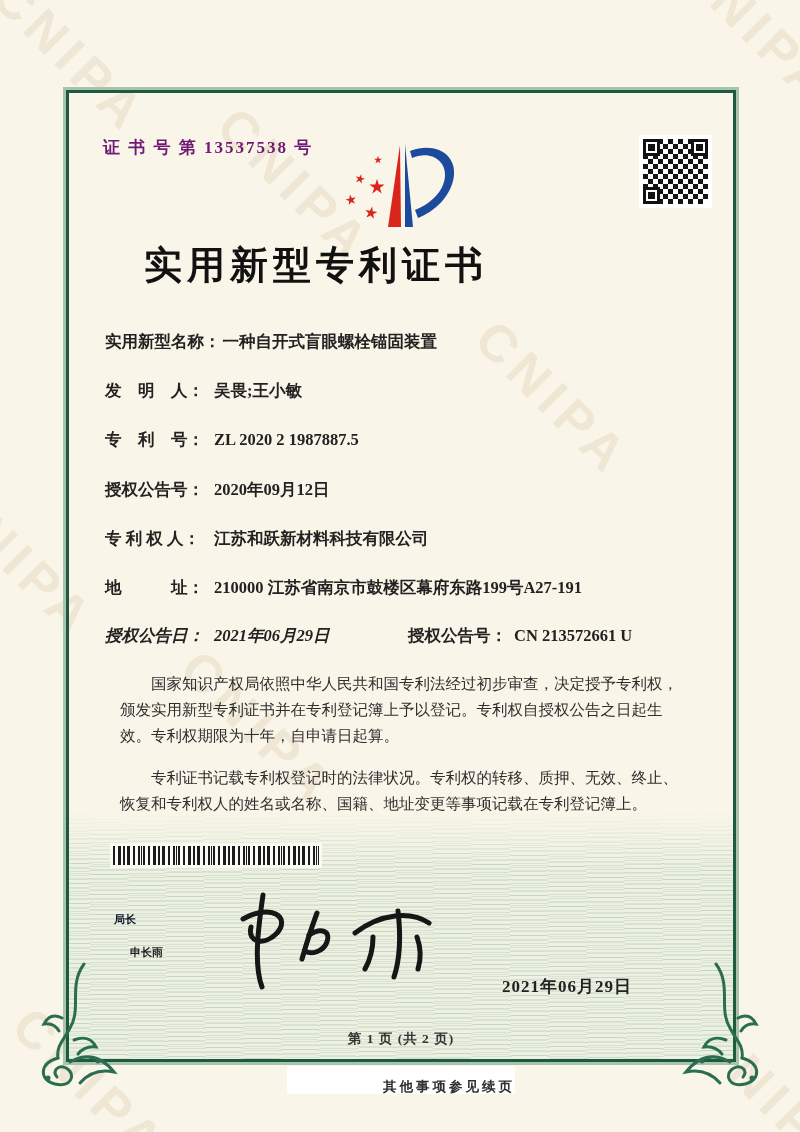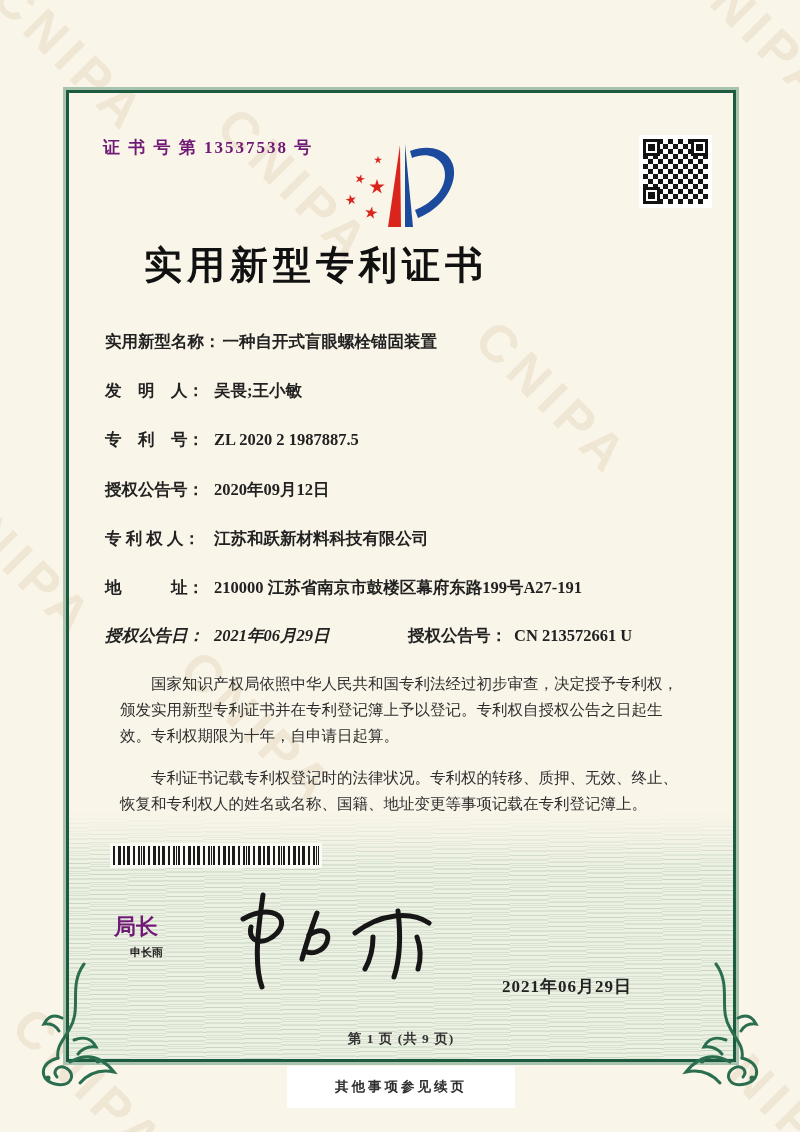--- a/index.html
+++ b/index.html
@@ -95,34 +95,34 @@
   .barcode{
     position:absolute;left:113px;top:846px;width:206px;height:19px;z-index:3;
     background:
       repeating-linear-gradient(90deg,#1b1b1b 0 2px, rgba(0,0,0,0) 2px 5px),
       repeating-linear-gradient(90deg,#1b1b1b 0 1px, rgba(0,0,0,0) 1px 7px),
       #fbfbf6;
     box-shadow:0 0 0 3px #fbfbf6;
   }
 
   
-  .signer-title{position:absolute;left:114px;top:912px;font-size:22px;font-weight:bold;color:#701a75;z-index:3;}
+  .signer-title{position:absolute;left:114px;top:912px;font-size:11px;font-weight:bold;color:#0f172a;z-index:3;}
   .signer-name{position:absolute;left:130px;top:945px;font-size:11px;font-weight:bold;color:#1f1f1f;z-index:3;}
   .signature{position:absolute;left:205px;top:885px;width:235px;height:110px;z-index:3;}
   .sign-date{position:absolute;left:502px;top:975px;font-size:17px;font-weight:600;letter-spacing:1px;color:#222;z-index:3;}
 
   
   .page-indicator{
     position:absolute;left:66px;top:1030px;width:670px;text-align:center;
     font-size:13.5px;font-weight:600;letter-spacing:1px;color:#333;z-index:3;
   }
   .continuation{
-    position:absolute;left:287px;top:1066px;width:228px;height:42px;
+    position:absolute;left:287px;top:1066px;width:228px;height:28px;
     background:#ffffff;z-index:3;
-    text-align:center;line-height:42px;
+    text-align:right;line-height:42px;
     font-size:13.5px;font-weight:600;letter-spacing:3px;color:#2e2e2e;
   }
 
   
   .ornament{position:absolute;width:100px;height:130px;z-index:4;}
   .orn-bl{left:28px;top:962px;}
   .orn-br{left:672px;top:962px;transform:scaleX(-1);}
 </style>
 </head>
 <body>
@@ -213,21 +213,21 @@
         <path d="M104,50 C116,42 126,46 122,57 C118,67 106,70 100,66"></path>
         <path d="M150,48 C176,28 206,26 224,38"></path>
         <path d="M193,26 C196,52 195,74 189,92"></path>
         <path d="M168,52 C168,65 165,75 160,84"></path>
         <path d="M212,52 C216,63 216,74 213,84"></path>
       </g>
     </svg>
   </div>
   <div class="sign-date">2021年06月29日</div>
 
-  <div class="page-indicator">第 1 页 (共 9 页)</div>
+  <div class="page-indicator">第 1 页 (共 2 页)</div>
   <div class="continuation">其他事项参见续页</div>
 
   <div class="ornament orn-bl">
     <svg viewBox="0 0 100 130" width="100" height="130" fill="none" stroke="#2b6e4f" stroke-width="3" stroke-linecap="round">
       <path d="M56,2 C40,24 54,46 42,66 C36,78 28,84 30,96"></path>
       <path d="M30,96 C12,100 10,118 27,122 C43,126 49,112 38,106 C30,102 24,109 29,115"></path>
       <path d="M42,100 C60,90 74,95 86,110 C72,107 60,112 52,121"></path>
       <path d="M46,78 C56,74 64,77 68,85 C60,84 54,87 50,92"></path>
       <path d="M34,56 C26,52 20,54 16,62 C23,61 28,64 31,69"></path>
       <circle cx="20" cy="116" r="2.5" fill="#2b6e4f" stroke="none"></circle>

